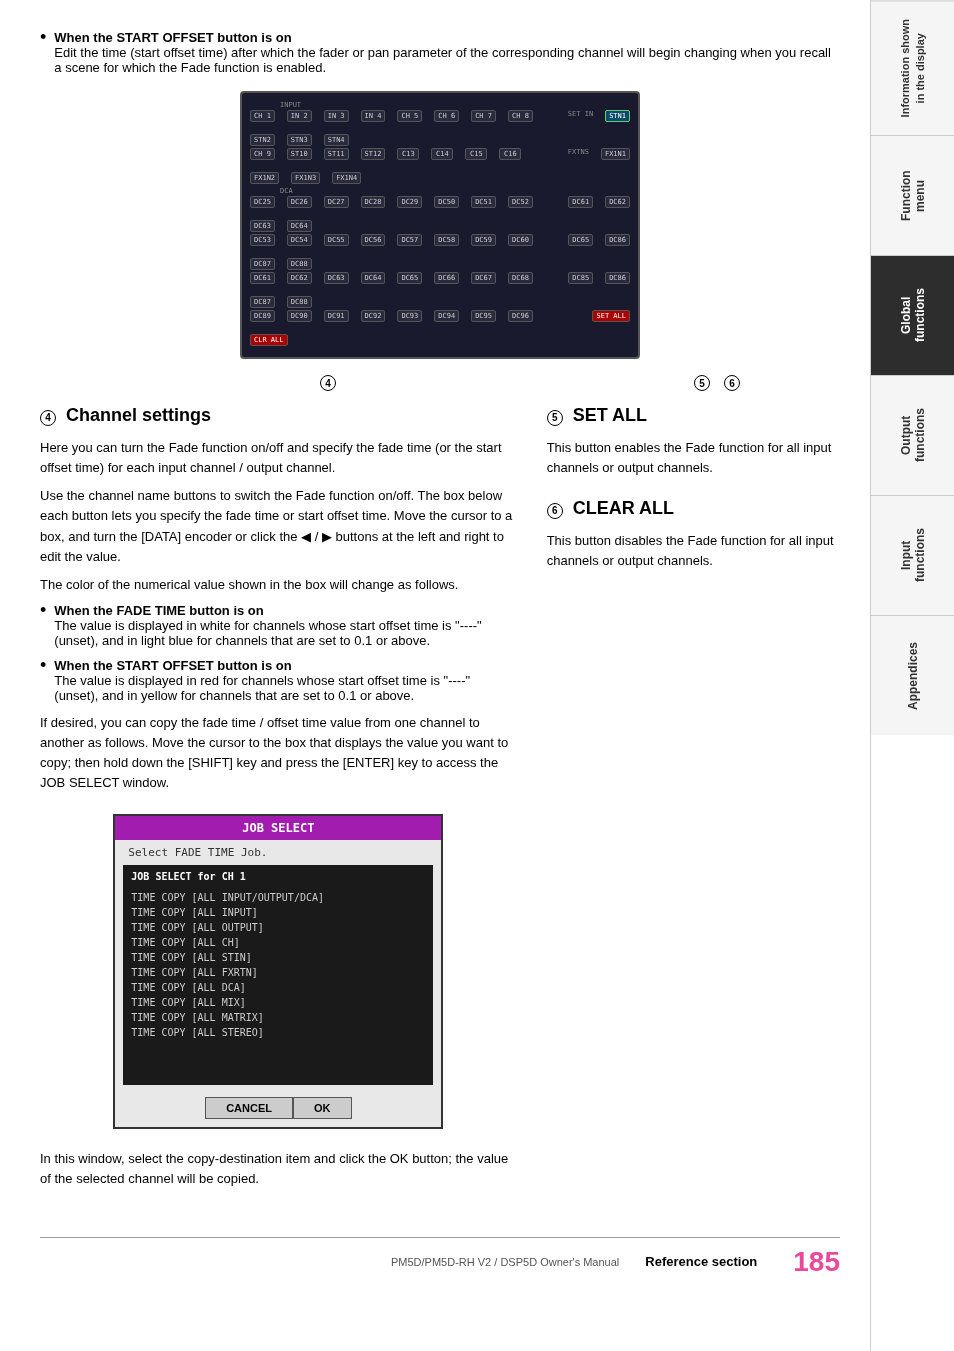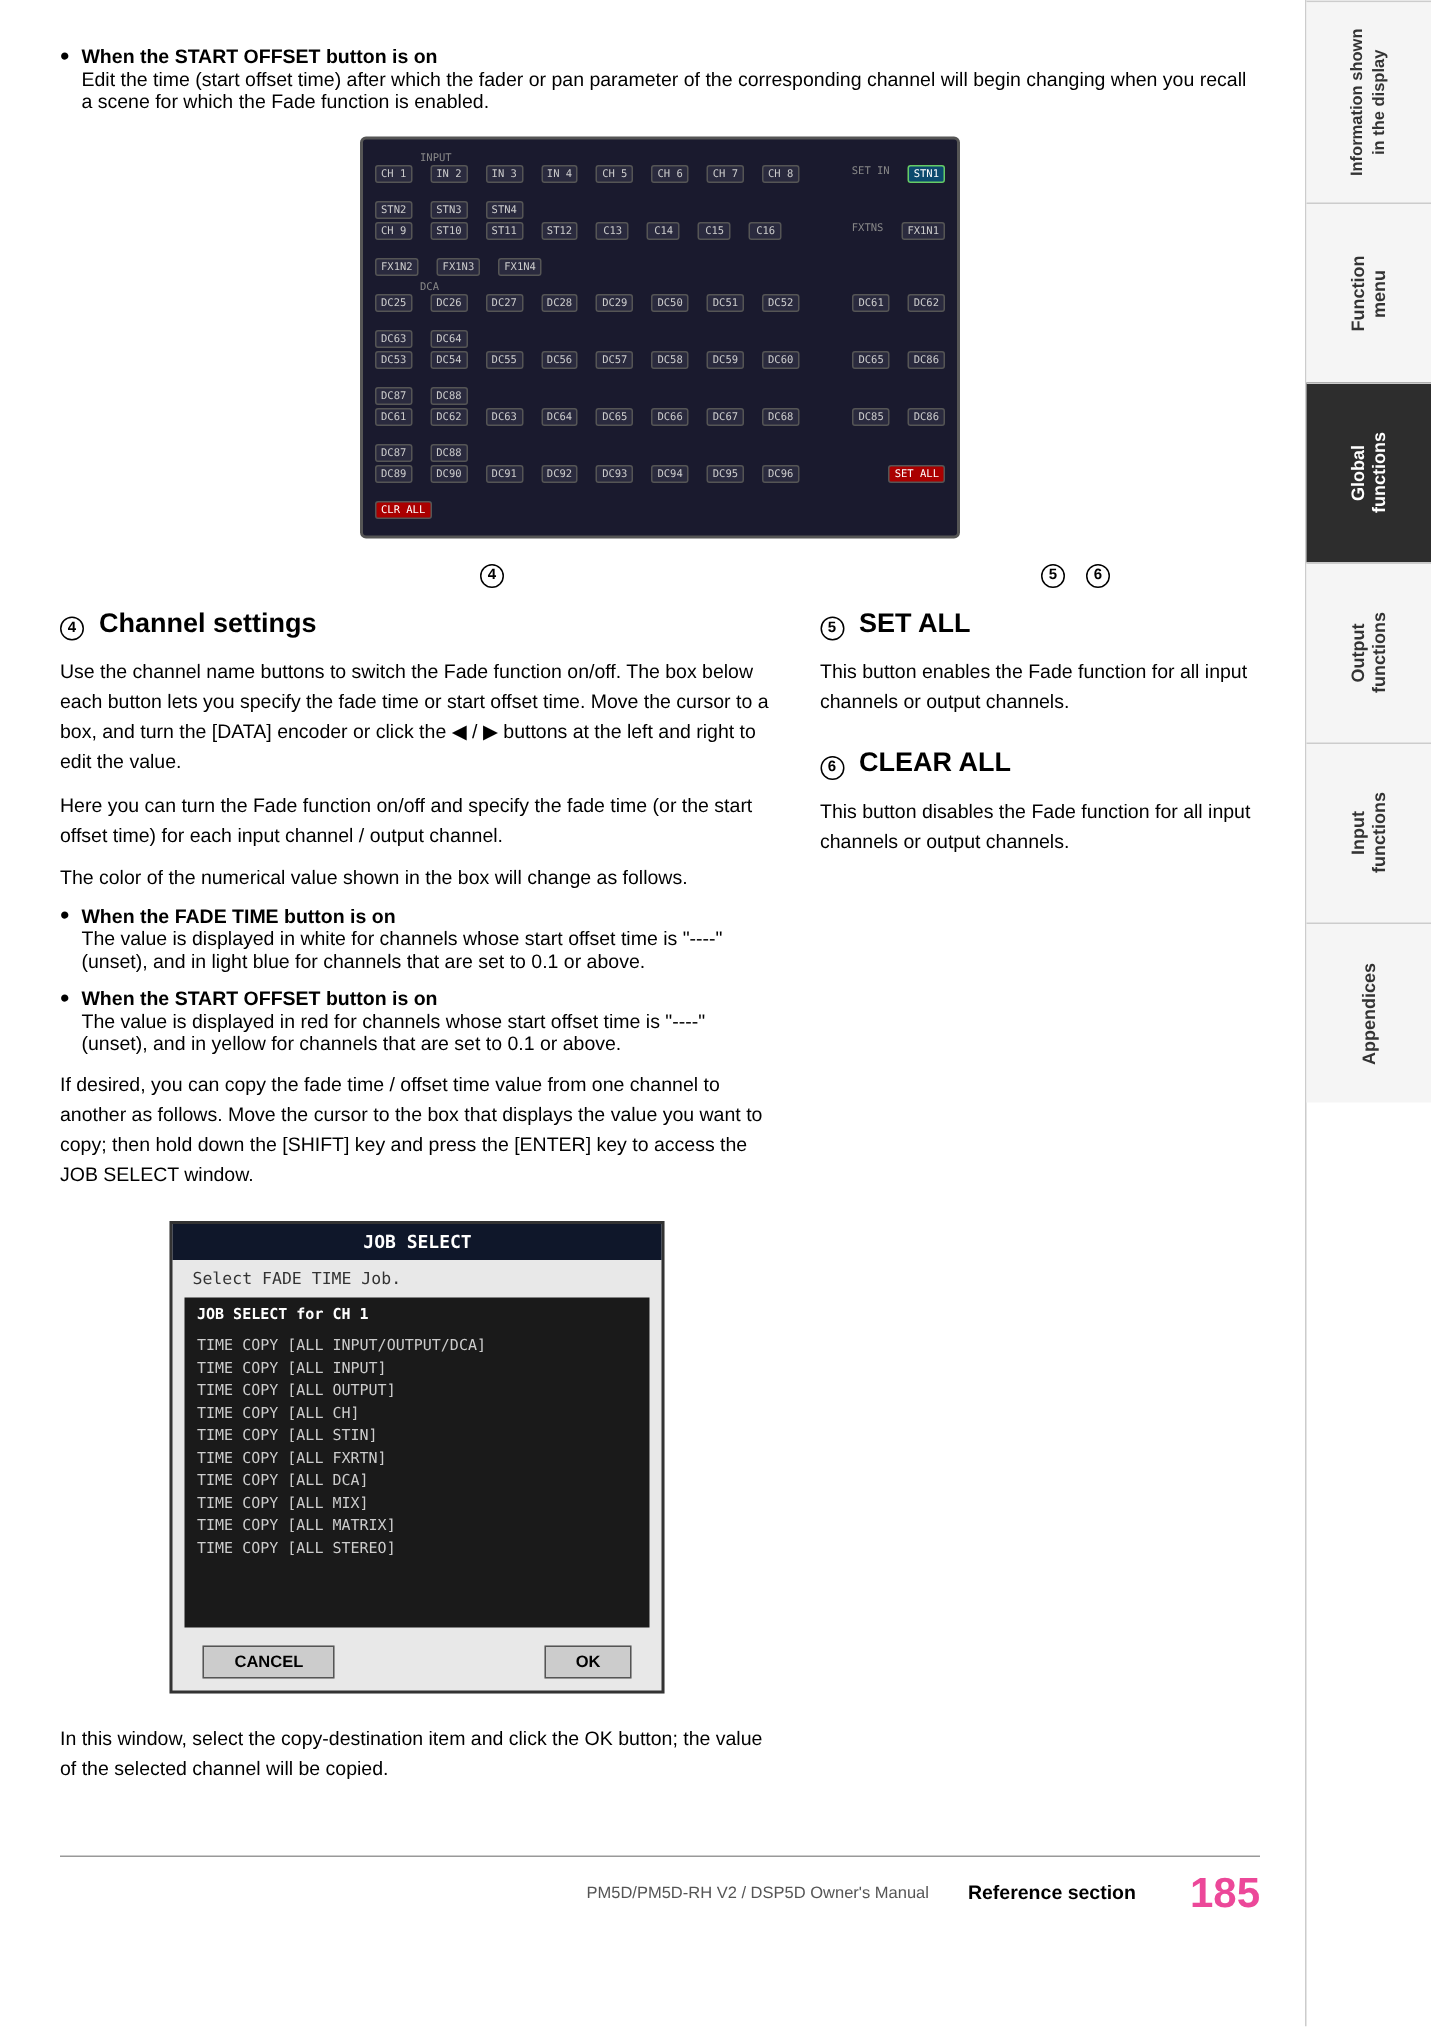--- a/index.html
+++ b/index.html
@@ -141,21 +141,21 @@
     .job-select-dialog {
       border: 2px solid #333;
       width: 330px;
       margin: 20px auto;
       font-family: monospace;
       font-size: 11px;
       background: #e8e8e8;
     }
 
     .job-select-header {
-      background: #0f172a;
+      background: #a21caf;
       color: #fff;
       text-align: center;
       padding: 5px;
       font-weight: bold;
       font-size: 12px;
     }
 
     .job-select-subtitle {
       padding: 6px 13px;
       font-size: 11px;
@@ -179,21 +179,21 @@
 
     .job-item-header {
       color: #fff;
       font-weight: bold;
       padding: 2px 4px;
       margin-bottom: 6px;
     }
 
     .job-select-footer {
       display: flex;
-      justify-content: space-between;
+      justify-content: center;
       padding: 8px 20px;
       margin-top: 4px;
     }
 
     .job-btn {
       border: 1px solid #555;
       background: #ccc;
       padding: 4px 20px;
       font-size: 11px;
       cursor: pointer;
@@ -376,22 +376,22 @@
       </div>
     </div>
 
     <div style="display:flex; gap:30px;">
 
       <div style="flex:1.3;">
         <div class="channel-section-header">
           <span class="num-circle">4</span>
           <span class="section-title">Channel settings</span>
         </div>
+        <p class="section-body">Here you can turn the Fade function on/off and specify the fade time (or the start offset time) for each input channel / output channel.</p>
         <p class="section-body">Use the channel name buttons to switch the Fade function on/off. The box below each button lets you specify the fade time or start offset time. Move the cursor to a box, and turn the [DATA] encoder or click the ◀ / ▶ buttons at the left and right to edit the value.</p>
-        <p class="section-body">Here you can turn the Fade function on/off and specify the fade time (or the start offset time) for each input channel / output channel.</p>
         <p class="section-body">The color of the numerical value shown in the box will change as follows.</p>
 
         <div class="intro-bullet">
           <div class="dot">•</div>
           <div>
             <span class="bold">When the FADE TIME button is on</span><br>
             <span>The value is displayed in white for channels whose start offset time is "----" (unset), and in light blue for channels that are set to 0.1 or above.</span>
           </div>
         </div>
 

